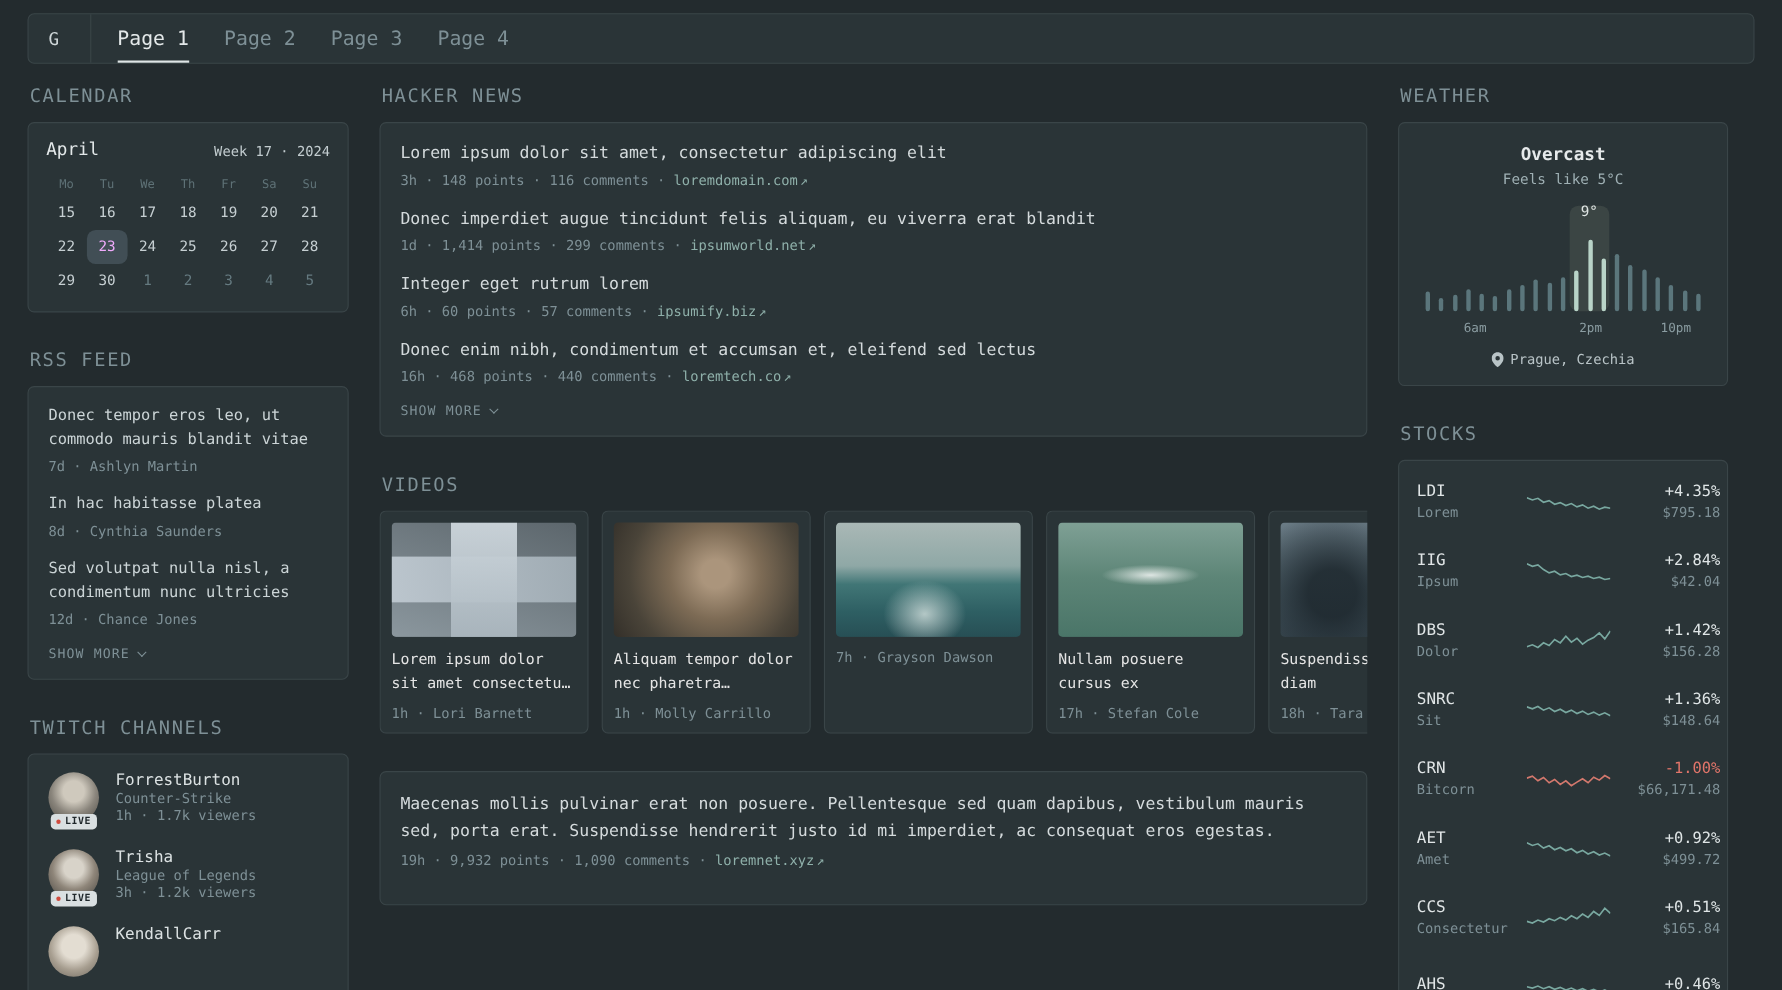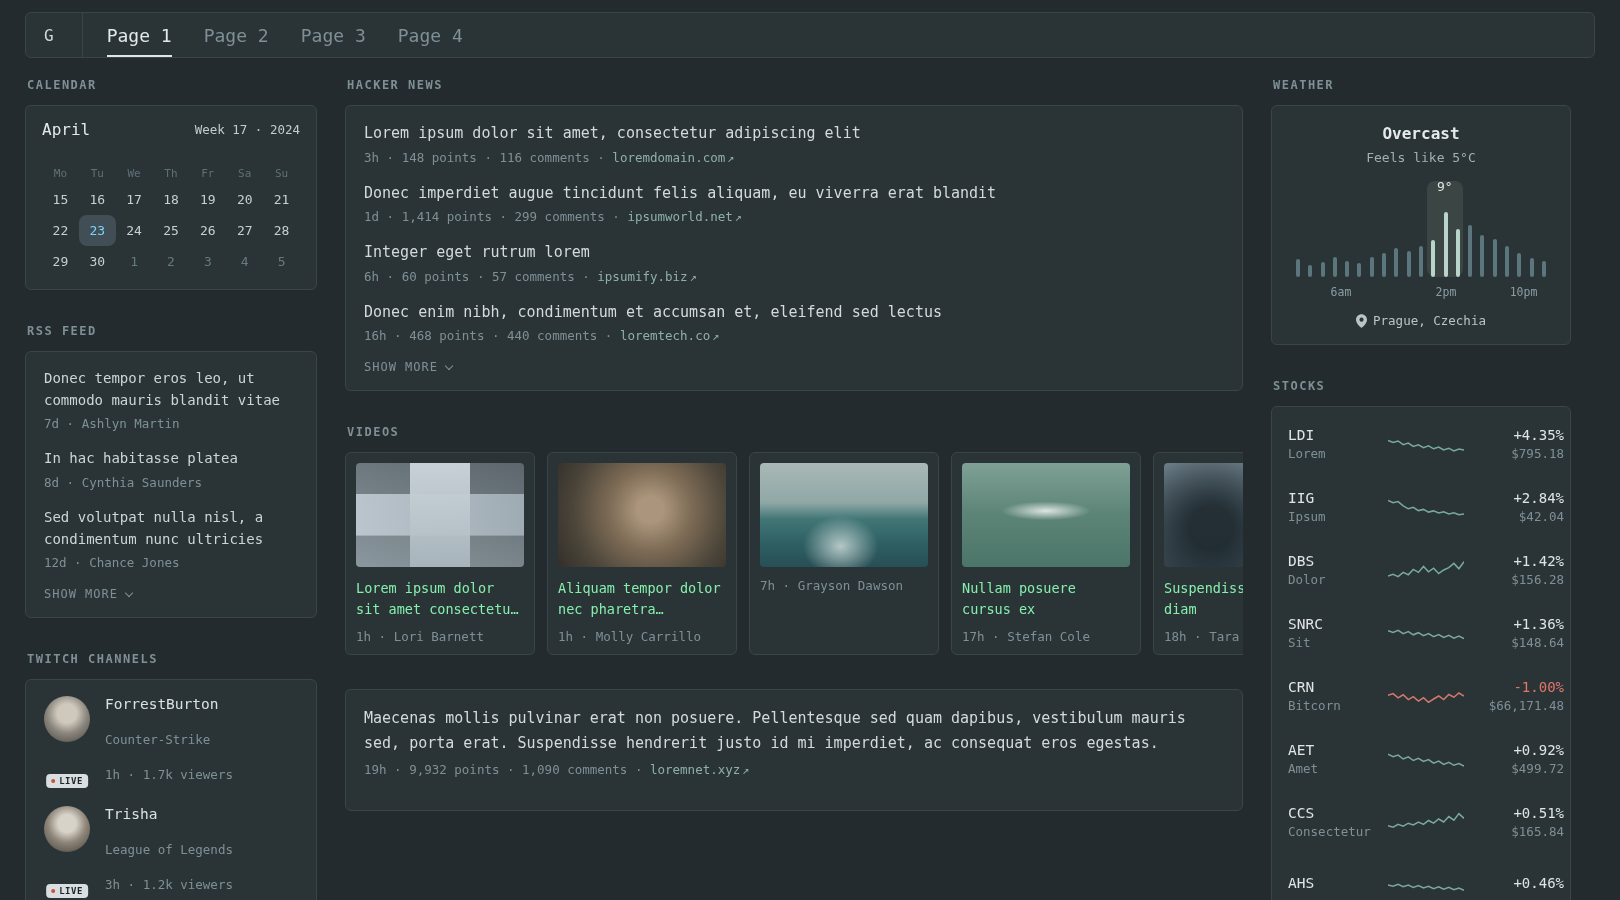--- a/index.html
+++ b/index.html
@@ -27,33 +27,33 @@
   .tab{display:flex;align-items:center;color:var(--muted);font-size:18px;cursor:pointer;
     border-bottom:2px solid transparent;padding-top:2px;text-decoration:none}
   .tab.active{color:var(--bright);border-bottom-color:#dfe5e6}
 
   
   .columns{display:flex;gap:28px}
   .col-left{width:292px;flex:none}
   .col-mid{width:898px;flex:none}
   .col-right{width:300px;flex:none}
   section{margin-bottom:34px}
-  .widget-title{font-size:12px;font-weight:bold;letter-spacing:1.5px;color:var(--muted);
+  .widget-title{font-size:17px;font-weight:normal;letter-spacing:1.5px;color:var(--muted);
     margin:0 0 13px 2px;text-transform:uppercase}
 
   
   .calendar-card{padding:14px 16px 12px}
-  .cal-top{display:flex;justify-content:space-between;align-items:center;margin-bottom:20px}
+  .cal-top{display:flex;justify-content:space-between;align-items:flex-end;margin-bottom:8px}
   .cal-month{font-size:16px;color:var(--bright)}
   .cal-week{font-size:12.5px;color:#c2cccf}
   .cal-grid{display:grid;grid-template-columns:repeat(7,1fr);text-align:center}
   .cal-grid.dow span{font-size:11px;color:var(--muted-dark);padding:8px 0 4px}
   .cell{font-size:13px;color:#c6cfd2;height:31px;line-height:31px}
   .cell.dim{color:#657a80}
-  .cell.sel{background:#414e55;border-radius:8px;color:#7dd3fc}
+  .cell.sel{background:#414e55;border-radius:8px;color:#f0abfc}
 
   
   .pad-card{padding:16px 18px}
   .feed-item{margin-bottom:17px}
   .feed-title{font-size:14px;color:#ccd5d7;line-height:1.55;cursor:pointer}
   .item-meta{font-size:12.5px;color:var(--muted);margin-top:5px}
   .show-more{font-size:12px;color:var(--muted);letter-spacing:1px;display:flex;align-items:center;
     gap:8px;cursor:pointer;margin-top:6px}
   .chev{width:6px;height:6px;border-right:1.5px solid var(--muted);border-bottom:1.5px solid var(--muted);
     transform:rotate(45deg);margin-top:-3px}
@@ -63,21 +63,21 @@
   .avatar-wrap{position:relative;flex:none;width:46px}
   .avatar{width:46px;height:46px;border-radius:50%}
   .avatar-1{background:radial-gradient(circle at 50% 38%,#cfc9bd 0 26%,#8a857c 55%,#45433e 100%)}
   .avatar-2{background:radial-gradient(circle at 50% 38%,#d8d3c9 0 24%,#8f867a 52%,#3f3d39 100%)}
   .avatar-3{background:radial-gradient(circle at 50% 40%,#e3ddd2 0 30%,#a79e90 60%,#6b655c 100%)}
   .live{position:absolute;left:50%;bottom:-6px;transform:translateX(-50%);background:#d9dfe1;
     color:#1e262a;font-size:9px;letter-spacing:.5px;padding:2px 5px;border-radius:4px;
     display:flex;align-items:center;gap:4px;font-weight:bold}
   .live-dot{width:4px;height:4px;border-radius:50%;background:#d04b3e}
   .tw-name{font-size:14.5px;color:#dbe1e2}
-  .tw-sub{font-size:12.5px;color:var(--muted);margin-top:20px}
+  .tw-sub{font-size:12.5px;color:var(--muted);margin-top:0}
 
   
   .hn-title{font-size:15px;color:#d4dadc;line-height:1.5;cursor:pointer}
   .domain{color:var(--link);cursor:pointer;text-decoration:none}
   .ext{font-size:12px;margin-left:2px}
   .rd-title{font-size:15px;color:#d4dadc;line-height:1.7;cursor:pointer}
 
   
   .videos-row{display:flex;gap:12px;overflow:hidden}
   .video-card{flex:0 0 190px;background:var(--card);border:1px solid var(--border);
@@ -90,21 +90,21 @@
   .thumb-2{background:radial-gradient(circle at 55% 45%,#ab957c 0 12%,#7d6b55 38%,#4a4439 72%,#332f29 100%)}
   .thumb-3{background:
     radial-gradient(ellipse 32% 42% at 48% 80%,rgba(225,235,232,.75),transparent 70%),
     linear-gradient(180deg,#aab8b6 0%,#8fa8a6 38%,#417676 54%,#2e5f63 78%,#274f55 100%)}
   .thumb-4{background:
     radial-gradient(ellipse 38% 13% at 50% 46%,rgba(235,240,238,.9),transparent 70%),
     linear-gradient(180deg,#7fa095 0%,#5d8577 48%,#4a7568 100%)}
   .thumb-5{background:
     radial-gradient(circle at 28% 62%,rgba(28,38,44,.85) 0 16%,transparent 55%),
     linear-gradient(180deg,#6a7b85 0%,#4e6069 55%,#3b4a53 100%)}
-  .v-title{font-size:13.5px;color:#86efac;line-height:1.55;max-height:43px;overflow:hidden}
+  .v-title{font-size:13.5px;color:#e5e5e5;line-height:1.55;max-height:43px;overflow:hidden}
   .v-meta{font-size:12.5px;color:var(--muted);margin-top:9px}
 
   
   .weather-card{padding:18px 16px 16px;text-align:center}
   .wx-cond{font-size:16px;font-weight:bold;color:#e6eaeb}
   .wx-feels{font-size:13px;color:#9fb0b4;margin-top:7px}
   .wx-chart{position:relative;height:96px;margin:16px 8px 0}
   .wx-highlight{position:absolute;top:0;bottom:0;background:rgba(214,222,184,.10);border-radius:8px}
   .wx-peak{position:absolute;top:-2px;transform:translateX(-50%);font-size:13px;color:#dfe5e4}
   .wx-bars{position:absolute;left:0;right:0;bottom:0;height:68px;display:flex;

